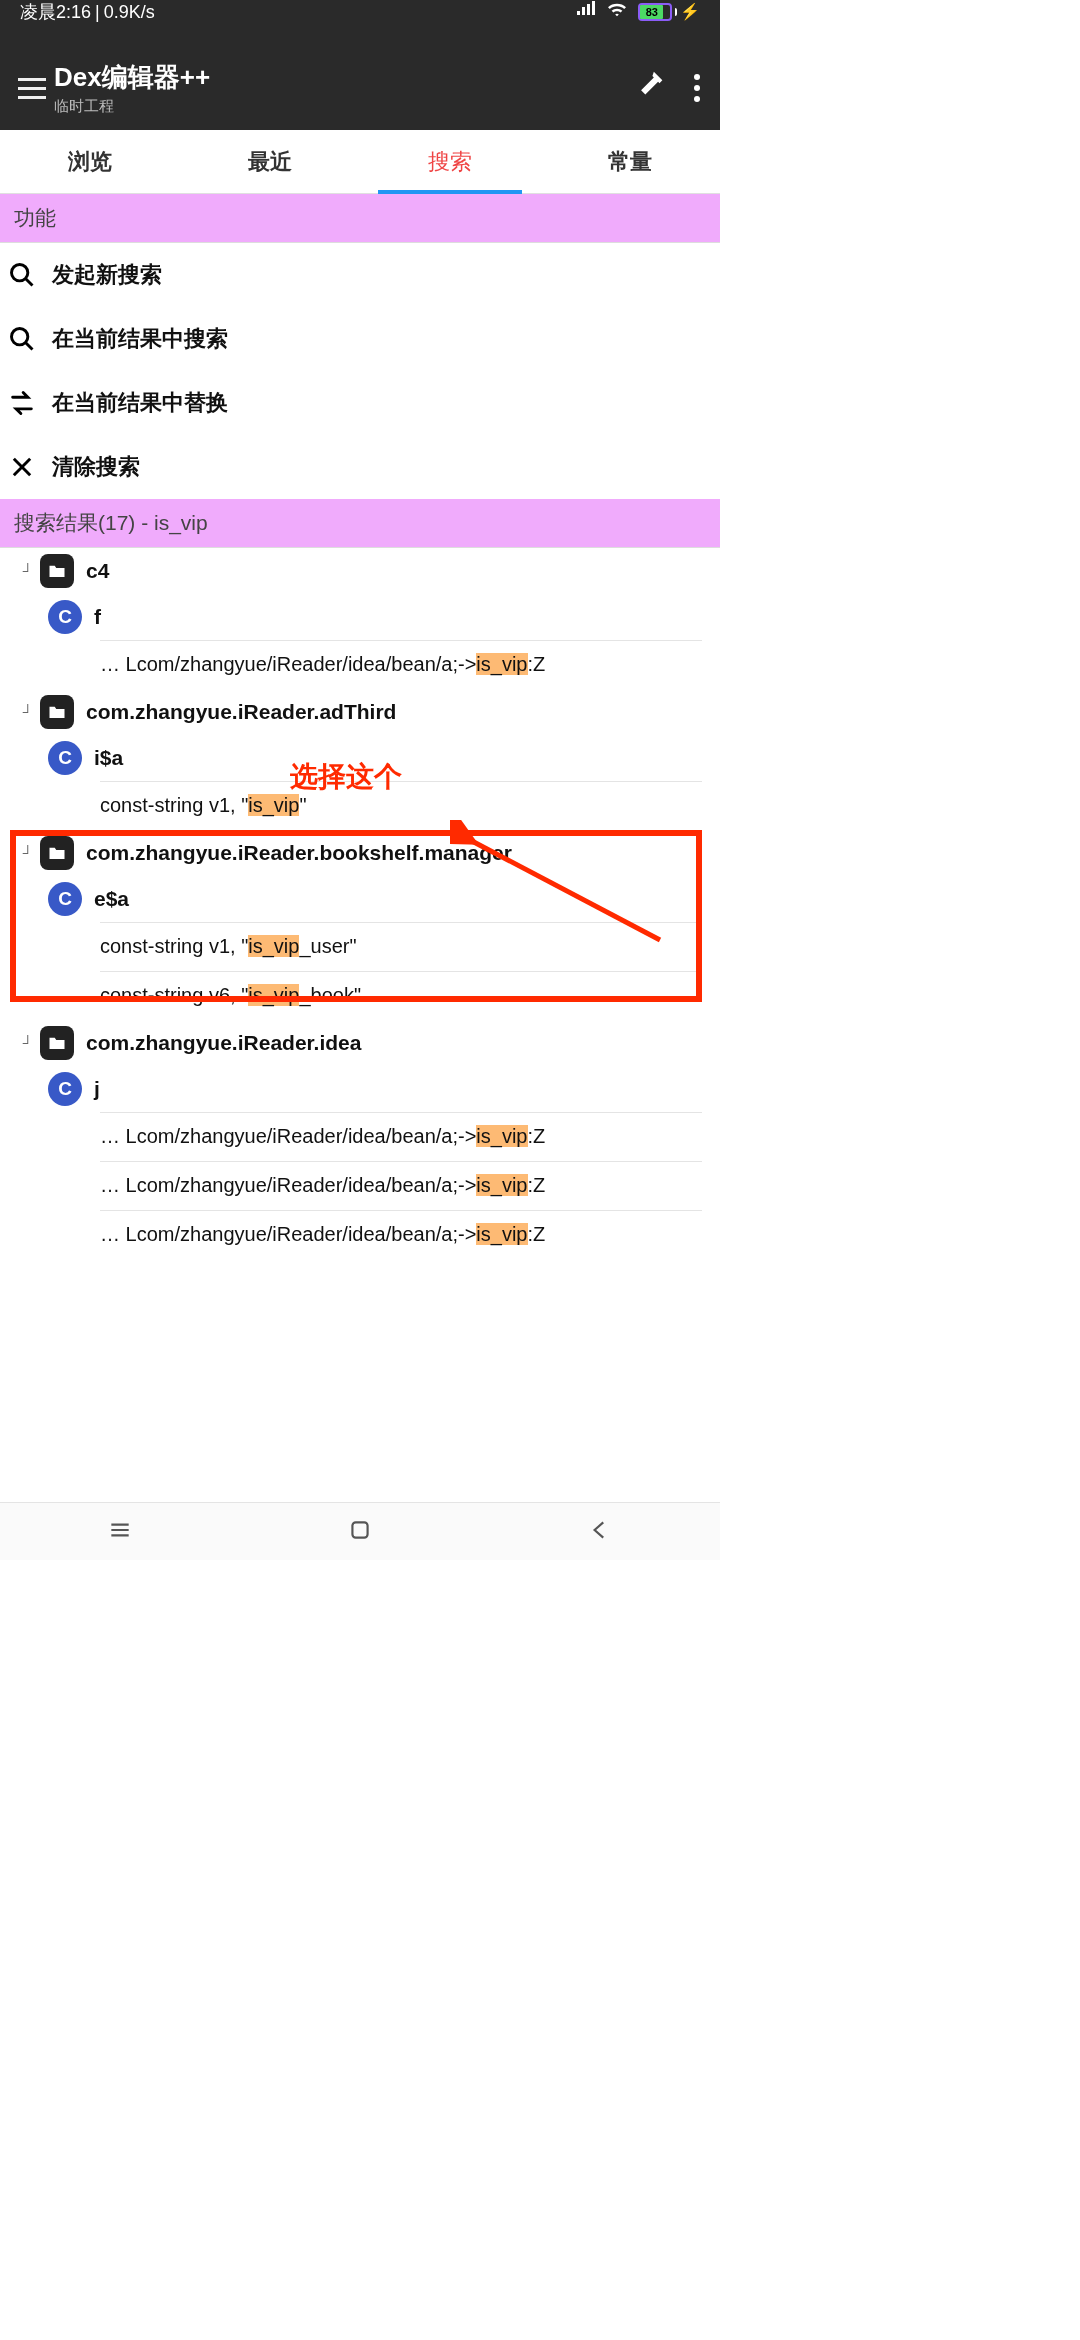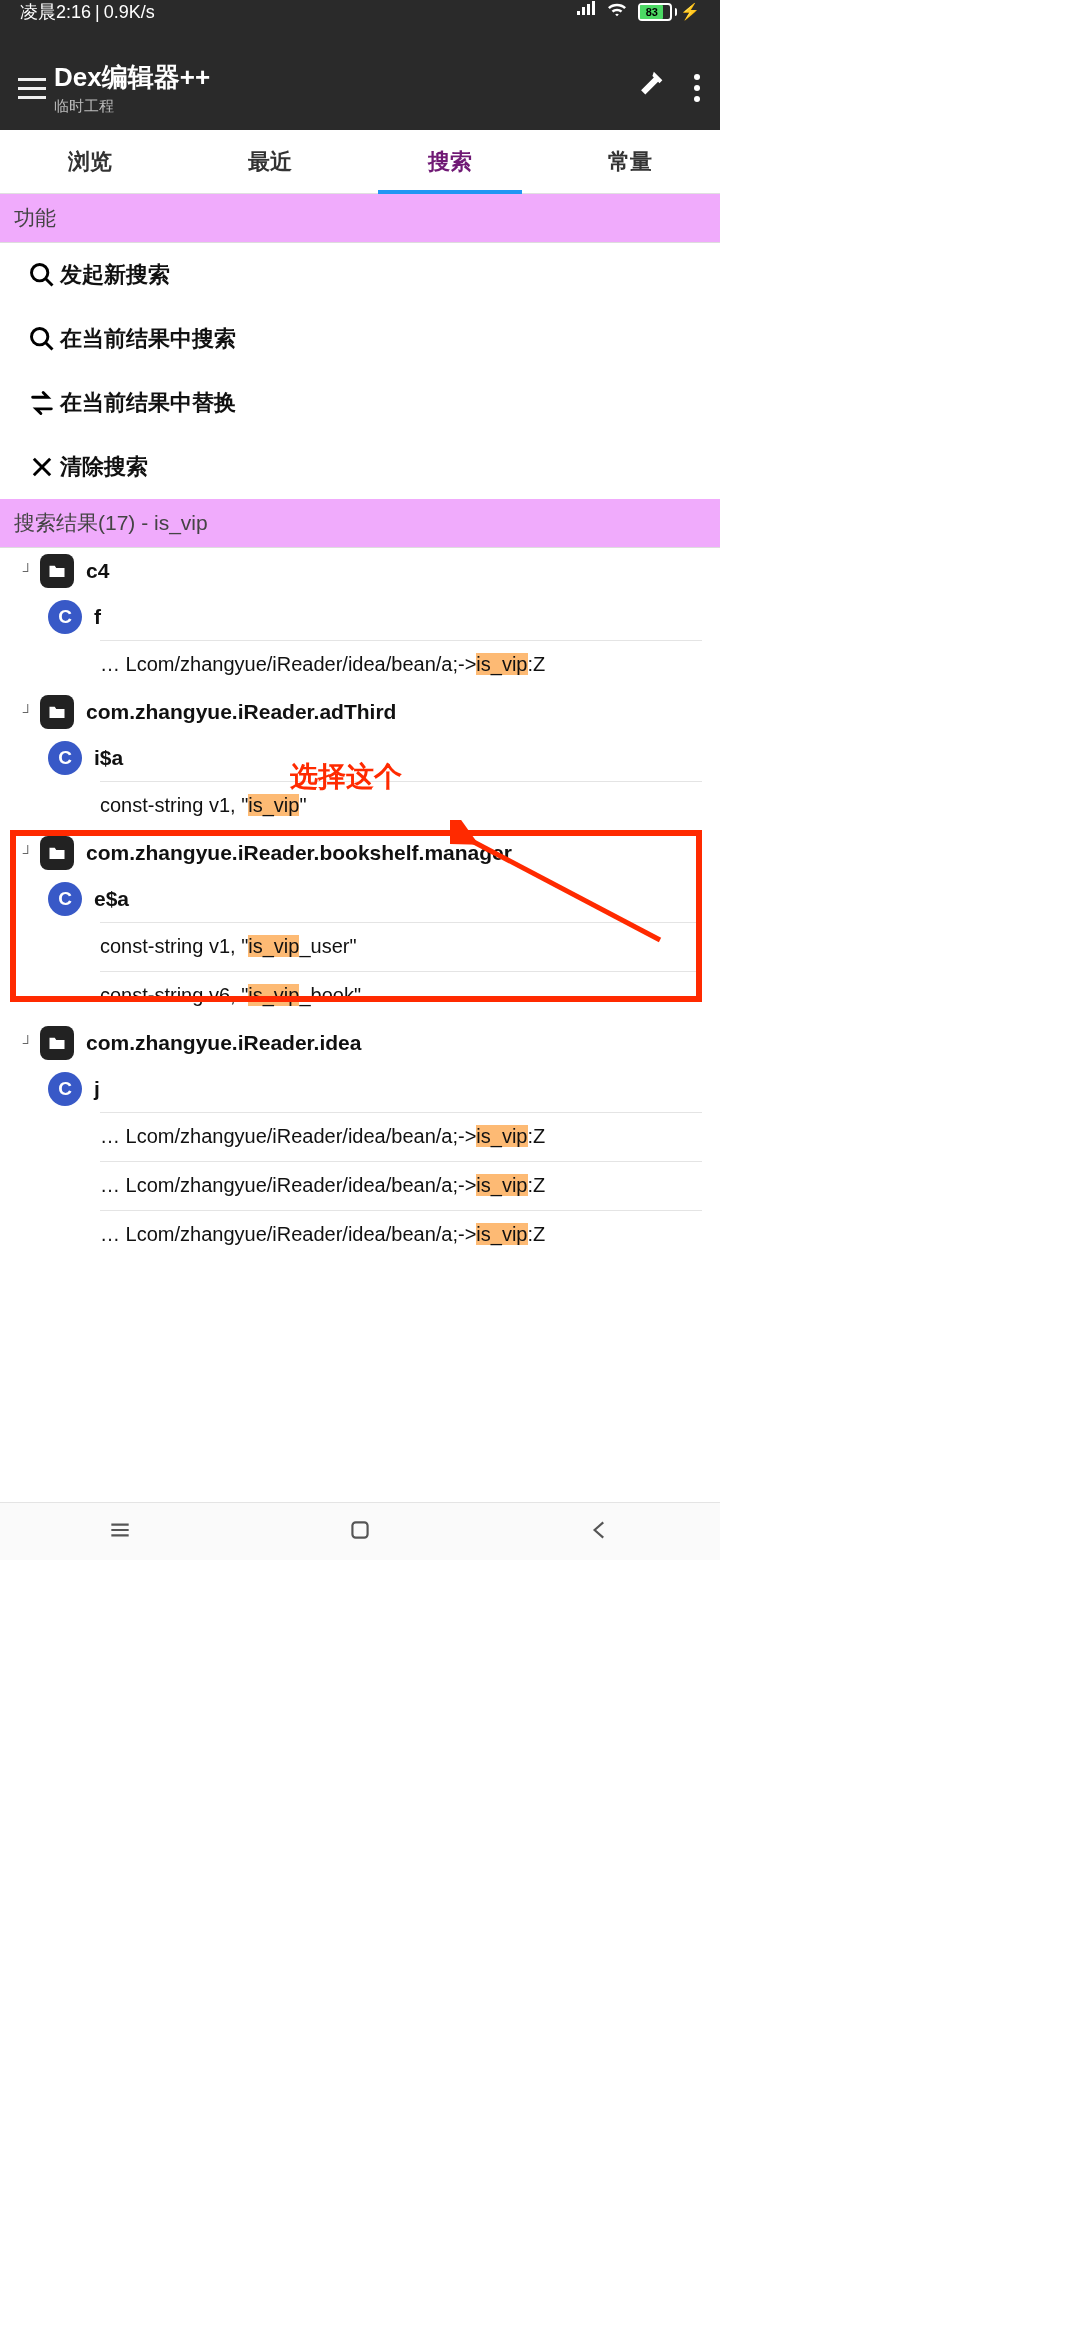--- a/index.html
+++ b/index.html
@@ -1,41 +1,41 @@
 <!DOCTYPE html>
 <html><head>
 <meta charset="utf-8">
 <style>
 * { box-sizing: border-box; margin: 0; padding: 0; }
 body { font-family: -apple-system, "Helvetica Neue", Arial, sans-serif; width: 720px; height: 1560px; background: #fff; overflow: hidden; position: relative; }
 .statusbar { height: 50px; background: #2a2a2a; color: #fff; display: flex; align-items: flex-start; justify-content: space-between; padding: 0 20px; font-size: 18px; font-weight: 500; }
 .status-left { display: flex; align-items: center; gap: 4px; }
 .status-right { display: flex; align-items: center; gap: 10px; }
 .battery { display: flex; align-items: center; gap: 3px; }
-.batt-body { width: 34px; height: 18px; border: 2px solid #ffffff; border-radius: 4px; position: relative; background: transparent; display: flex; align-items: center; }
+.batt-body { width: 34px; height: 18px; border: 2px solid #8b5cf6; border-radius: 4px; position: relative; background: transparent; display: flex; align-items: center; }
 .batt-fill { width: 78%; height: 100%; background: #4cd964; border-radius: 1px; display:flex; align-items:center; justify-content:center; font-size:11px; font-weight:700; color:#000;}
 .batt-cap { width: 2px; height: 8px; background:#fff; border-radius:0 2px 2px 0; }
 .bolt{font-size:16px;}
 .appbar { background: #2a2a2a; color: #fff; display: flex; align-items: center; padding: 10px 14px 14px 14px; }
 .hamburger { width: 40px; height: 40px; display: flex; flex-direction: column; justify-content: center; gap: 6px; padding-left: 4px; }
 .hamburger span { height: 3px; background: #f0f0f0; width: 28px; }
 .app-titles { flex: 1; }
 .app-title { font-size: 26px; font-weight: 700; }
 .app-subtitle { font-size: 15px; color: #bdbdbd; margin-top: 2px; }
 .appbar-actions { display: flex; align-items: center; gap: 26px; margin-right: 6px; }
 .hammer svg{width:34px;height:34px;fill:#fff;}
 .kebab { display: flex; flex-direction: column; gap: 5px; }
 .kebab span { width: 6px; height: 6px; background: #fff; border-radius: 50%; }
 .tabs { display: flex; height: 64px; border-bottom: 1px solid #e0e0e0; }
 .tab { flex: 1; display: flex; align-items: center; justify-content: center; font-size: 22px; color: #333; font-weight: 600; position: relative; }
-.tab.active { color: #701a75; font-weight: 700; }
+.tab.active { color: #ef4444; font-weight: 400; }
 .tab.active::after { content: ""; position: absolute; bottom: -1px; left: 10%; width: 80%; height: 4px; background: #2196f3; }
 .section-hdr { background: #f0abfc; padding: 10px 14px; font-size: 21px; color: #444; border-bottom: 1px solid #ddd; }
 .action-list { background: #fff; }
-.action-item { display: flex; align-items: center; gap: 4px; padding: 17px 28px; }
+.action-item { display: flex; align-items: center; gap: 16px; padding: 17px 8px; }
 .action-icon { width: 28px; height: 28px; display: flex; align-items: center; justify-content: center; }
 .action-icon svg { width: 28px; height: 28px; stroke: #000; stroke-width: 2.5; fill: none; }
 .action-label { font-size: 22px; font-weight: 600; color: #111; }
 .tree { background: #fff; padding-bottom: 20px; }
 .tree-row { display: flex; align-items: center; padding: 6px 0; }
 .collapse-mark { width: 24px; text-align: center; font-size: 14px; color: #666; }
 .pkg-icon { width: 34px; height: 34px; background: #222; border-radius: 8px; display: flex; align-items: center; justify-content: center; margin-right: 12px; }
 .pkg-icon svg{width:18px;height:16px;fill:#fff;}
 .class-icon { width: 34px; height: 34px; background: #3859c7; border-radius: 50%; display: flex; align-items: center; justify-content: center; margin-right: 12px; color: #fff; font-weight: 700; font-size: 19px; }
 .node-label { font-size: 21px; font-weight: 600; color: #111; }

